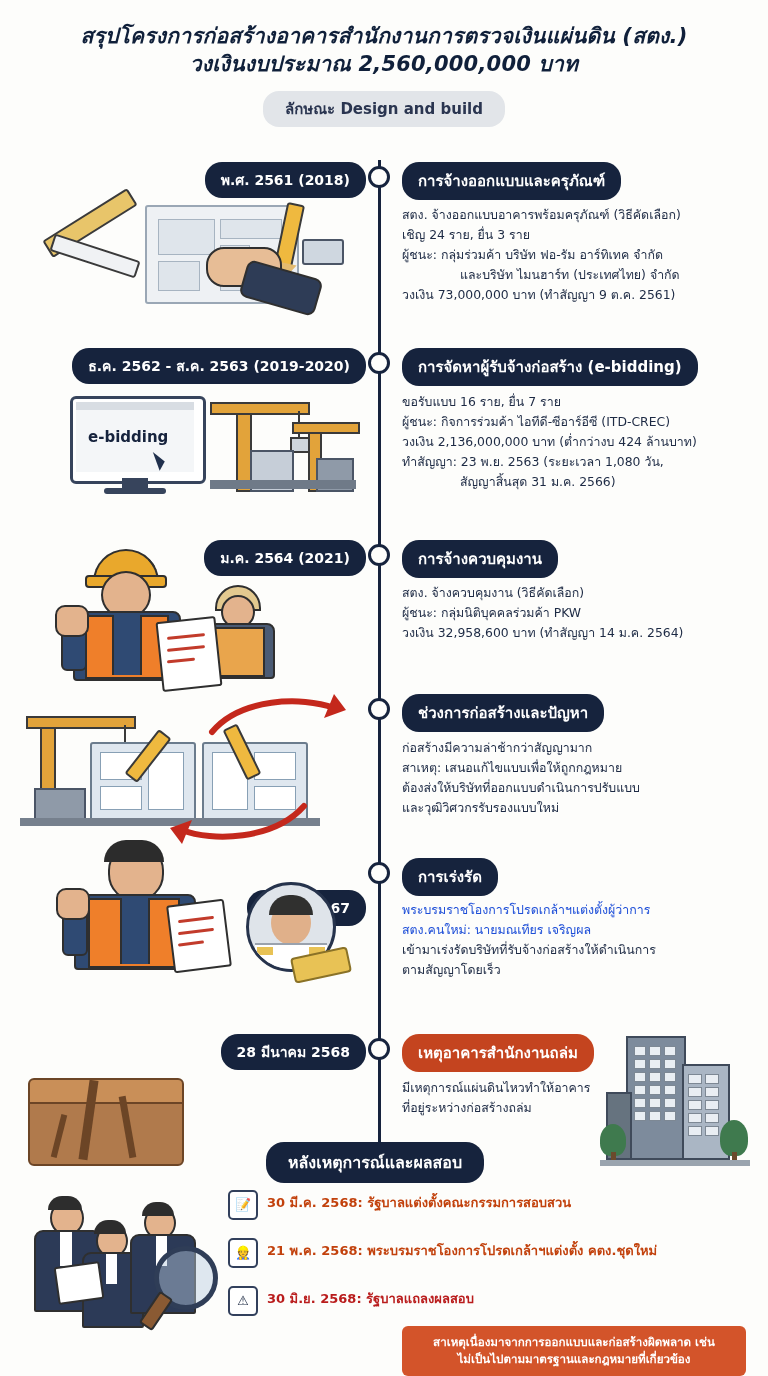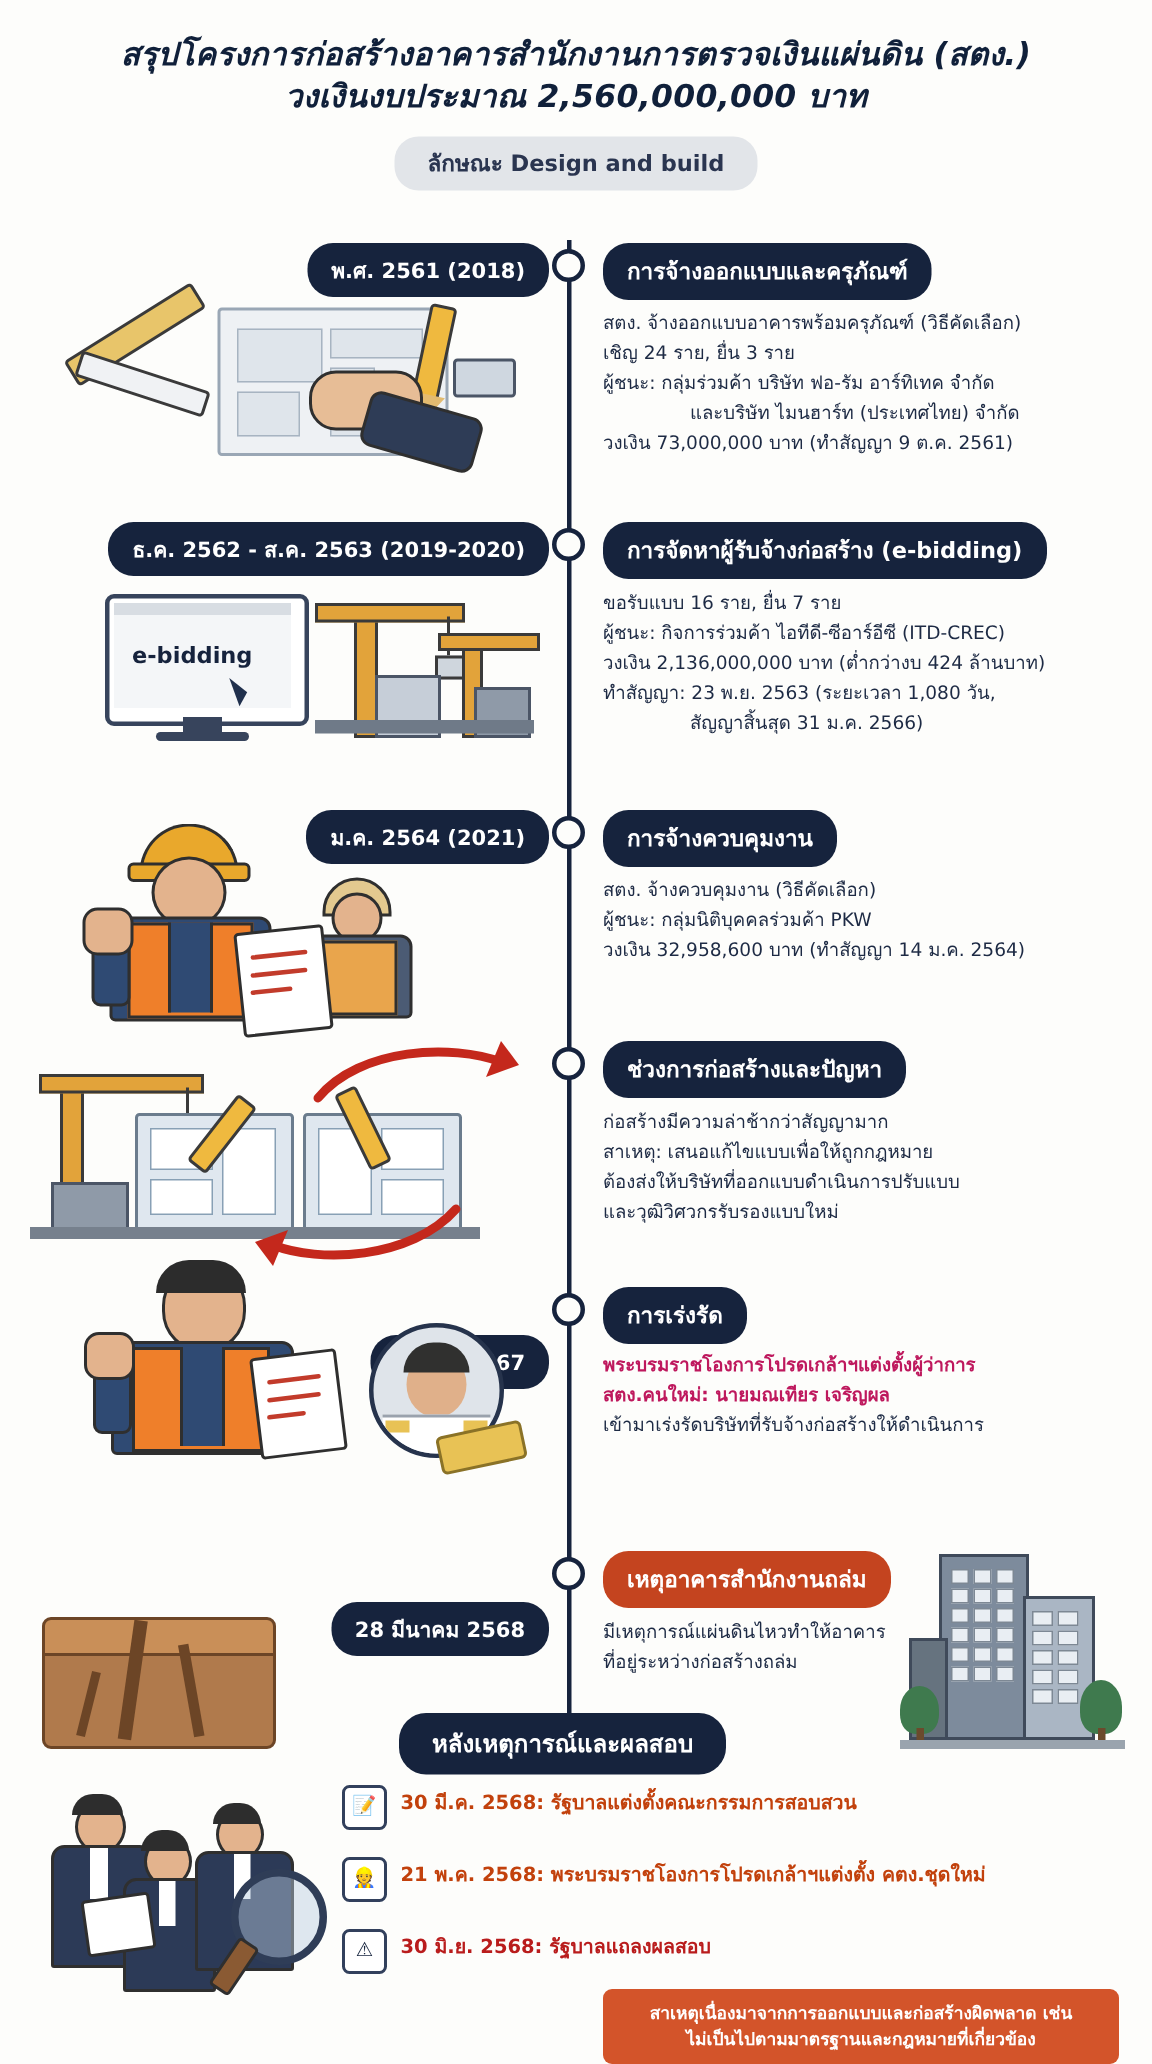--- a/index.html
+++ b/index.html
@@ -94,21 +94,21 @@
   .body-text {
     position: absolute;
     left: 402px;
     width: 346px;
     font-size: 12.4px;
     line-height: 1.62;
     color: #1d2a44;
   }
   .body-text .ln { display: block; }
   .body-text .indent { padding-left: 58px; }
-  .red-text { color: #be185d; font-weight: bold; }
+  .red-text { color: #1d4ed8; font-weight: normal; }
 
   
   .center-pill {
     position: absolute;
     background: #16233d;
     color: #fff;
     font-size: 16px;
     font-weight: bold;
     padding: 8px 22px;
     border-radius: 18px;
@@ -391,20 +391,21 @@
     </svg>
   </div>
 
   <div class="node" style="top:862px"></div>
   <div class="date-pill" style="top:890px">4 มิ.ย. 2567</div>
   <div class="head-pill" style="top:858px">การเร่งรัด</div>
   <div class="body-text" style="top:900px">
     <span class="ln red-text">พระบรมราชโองการโปรดเกล้าฯแต่งตั้งผู้ว่าการ</span>
     <span class="ln red-text">สตง.คนใหม่: นายมณเทียร เจริญผล</span>
     <span class="ln">เข้ามาเร่งรัดบริษัทที่รับจ้างก่อสร้างให้ดำเนินการ</span>
+    <span class="ln">ตามสัญญาโดยเร็ว</span>
   </div>
 
   <div class="ill" style="left:60px; top:840px; width:300px; height:160px;">
     <div class="w-head" style="left:48px; top:6px; width:52px; height:52px; border-radius:26px 26px 30px 30px;"></div>
     <div style="position:absolute; left:44px; top:0px; width:60px; height:22px; background:#2c2c2c; border-radius:28px 28px 0 0;"></div>
     <div class="w-body" style="left:14px; top:54px; width:118px; height:72px;"></div>
     <div class="w-vest" style="left:28px; top:58px; width:88px; height:66px;"></div>
     <div style="position:absolute; left:60px; top:58px; width:26px; height:66px; background:#2f4a73; border-left:2px solid #2f2f2f; border-right:2px solid #2f2f2f;"></div>
     <div class="w-arm" style="left:2px; top:66px; width:22px; height:46px;"></div>
     <div style="position:absolute; left:-4px; top:48px; width:30px; height:28px; background:#e3b38d; border:2px solid #2f2f2f; border-radius:10px;"></div>
@@ -417,21 +418,21 @@
       <div class="p-face" style="left:22px; top:16px; width:40px; height:44px;"></div>
       <div class="p-hair" style="left:20px; top:10px; width:44px; height:20px;"></div>
       <div class="p-uniform" style="left:6px; top:58px; width:72px; height:26px;"></div>
       <div class="p-shoulder" style="left:8px; top:62px; width:16px; height:8px;"></div>
       <div class="p-shoulder" style="left:60px; top:62px; width:16px; height:8px;"></div>
     </div>
     <div style="position:absolute; left:232px; top:112px; width:54px; height:22px; background:#e8c255; border:2px solid #8a7227; border-radius:4px; transform:rotate(-12deg);"></div>
   </div>
 
   <div class="node" style="top:1038px"></div>
-  <div class="date-pill" style="top:1068px">28 มีนาคม 2568</div>
+  <div class="date-pill" style="top:1034px">28 มีนาคม 2568</div>
   <div class="head-pill red" style="top:1034px">เหตุอาคารสำนักงานถล่ม</div>
   <div class="body-text" style="top:1078px">
     <span class="ln">มีเหตุการณ์แผ่นดินไหวทำให้อาคาร</span>
     <span class="ln">ที่อยู่ระหว่างก่อสร้างถล่ม</span>
   </div>
 
   <div class="ill" style="left:28px; top:1066px; width:160px; height:110px;">
     <div class="earth" style="left:0px; top:20px; width:152px; height:76px;"></div>
     <div class="earth-top" style="left:0px; top:12px; width:152px; height:22px; border-radius:6px 6px 0 0; border:2px solid #6c4526;"></div>
     <div class="crack" style="left:56px; top:14px; width:9px; height:80px; transform:rotate(8deg);"></div>

